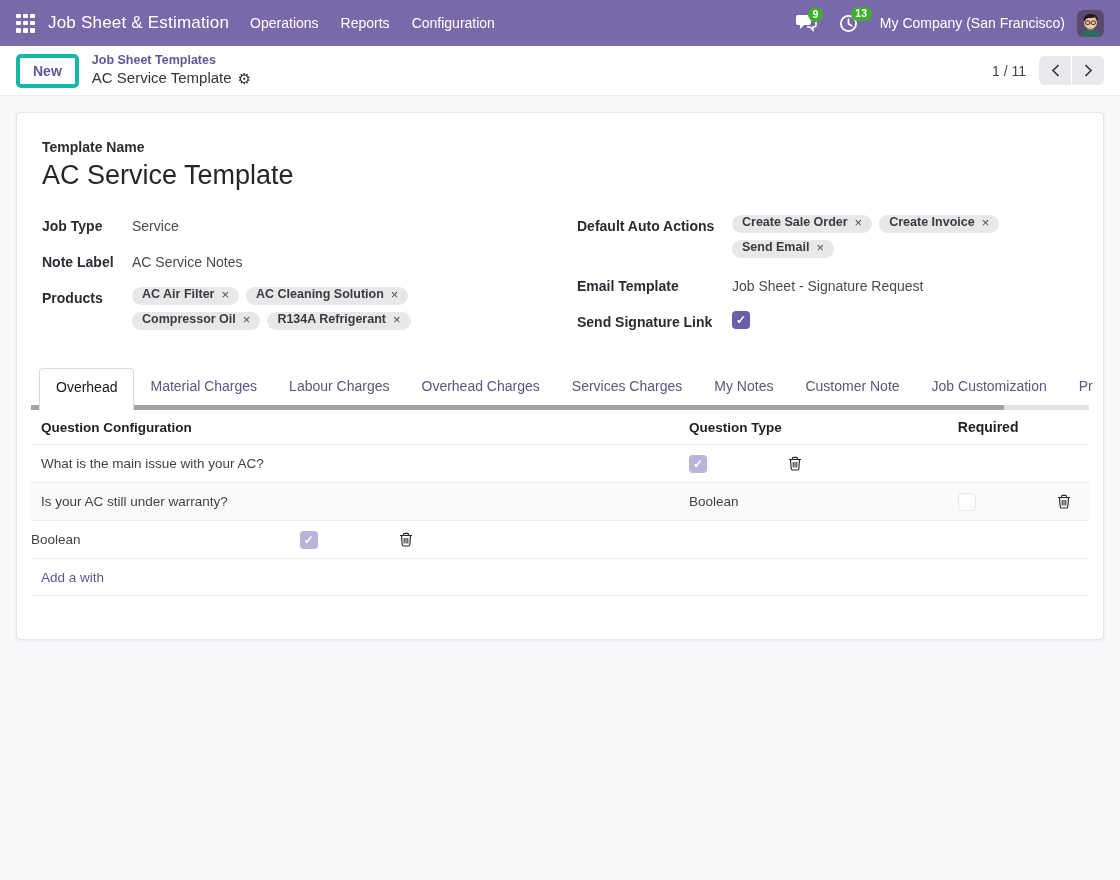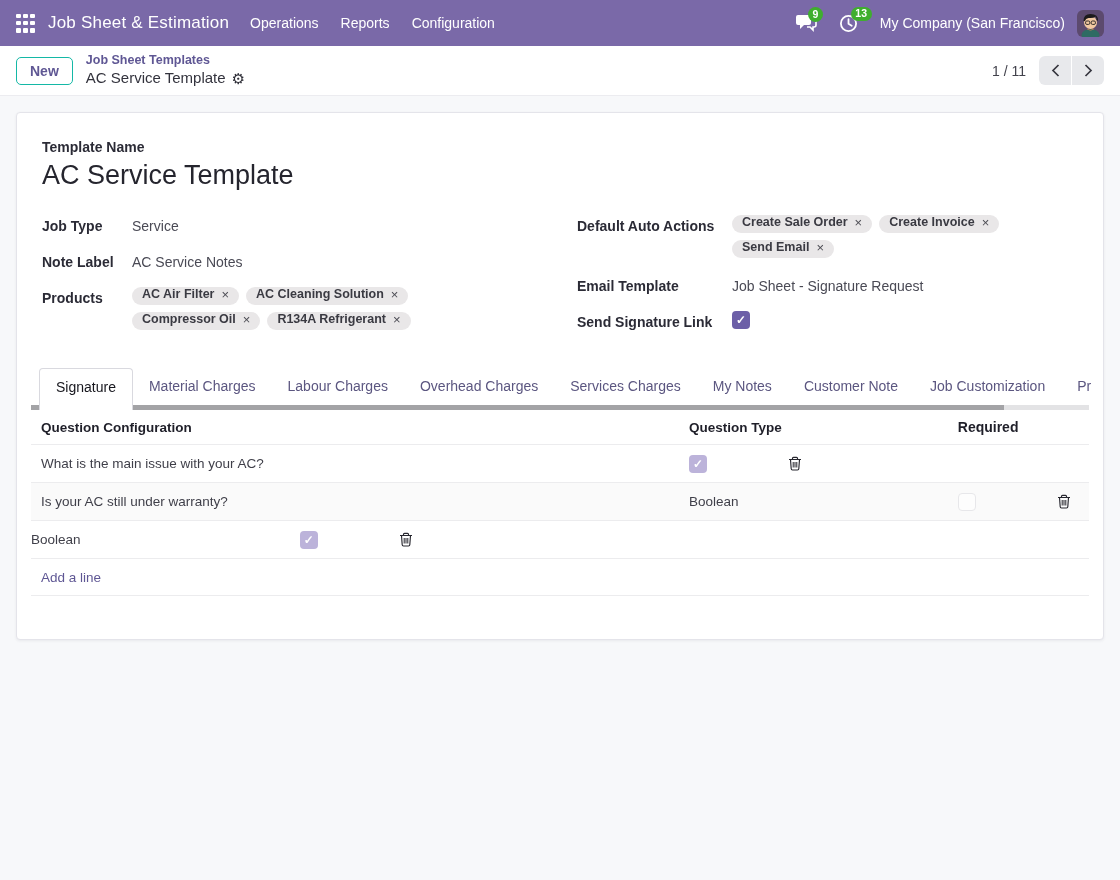--- a/index.html
+++ b/index.html
@@ -31,21 +31,21 @@
   }
   .company-name { font-size: 14px; margin-right: 12px; cursor: pointer; white-space: nowrap; }
   .avatar { width: 27px; height: 27px; border-radius: 6px; overflow: hidden; cursor: pointer; flex: none; }
 
   
   .control-panel {
     background: #fff; height: 50px; display: flex; align-items: center;
     padding: 0 16px; border-bottom: 1px solid #ececf0;
   }
   .btn-new {
-    background: #fff; border: 1px solid #14b8a6; color: #5f5794;
+    background: #fff; border: 4px solid #14b8a6; color: #5f5794;
     font-size: 14px; font-weight: 600; padding: 5px 13px; border-radius: 5px; cursor: pointer;
     font-family: "Liberation Sans", sans-serif;
   }
   .breadcrumbs { margin-left: 13px; line-height: 1.25; }
   .bc-parent { font-size: 12.5px; font-weight: 700; color: #5f5794; cursor: pointer; }
   .bc-current { font-size: 15px; color: #33333d; display: flex; align-items: center; gap: 6px; }
   .gear-icon { font-size: 15px; color: #2f2f38; cursor: pointer; line-height: 1; }
   .cp-spacer { flex: 1; }
   .pager-text { font-size: 14px; color: #42424c; margin-right: 13px; }
   .pager-btns { display: flex; gap: 1px; }
@@ -256,21 +256,21 @@
         <div class="frow">
           <div class="flabel">Send Signature Link</div>
           <div class="checkbox checked">✓</div>
         </div>
       </div>
     </div>
   </div>
 
   <div class="notebook">
     <div class="tabs-row" id="tabs-row">
-        <div class="tab active">Signature</div>
+        <div class="tab active">Overhead</div>
         <div class="tab">Material Charges</div>
         <div class="tab">Labour Charges</div>
         <div class="tab">Overhead Charges</div>
         <div class="tab">Services Charges</div>
         <div class="tab">My Notes</div>
         <div class="tab">Customer Note</div>
         <div class="tab">Job Customization</div>
         <div class="tab">Pr</div>
       </div>
     <div class="hscroll">
@@ -323,17 +323,17 @@
               <button class="trash-btn">
                 <svg width="14" height="15" viewBox="0 0 14 15">
                   <path d="M1 3.5 h12 M4.5 3.5 v-1.2 a1 1 0 0 1 1-1 h3 a1 1 0 0 1 1 1 v1.2 M2.5 3.5 l.7 9.3 a1.3 1.3 0 0 0 1.3 1.2 h5 a1.3 1.3 0 0 0 1.3-1.2 l.7-9.3" fill="none" stroke="#26262e" stroke-width="1.15"></path>
                   <path d="M5.2 6 v5.5 M7 6 v5.5 M8.8 6 v5.5" stroke="#26262e" stroke-width="1.0"></path>
                 </svg>
               </button>
             </div>
           </div>
         </div>
       <div class="addline-row">
-        <span class="addline">Add a line</span>
+        <span class="addline">Add a with</span>
       </div>
     </div>
   </div>
 </div>
 
 </body></html>

